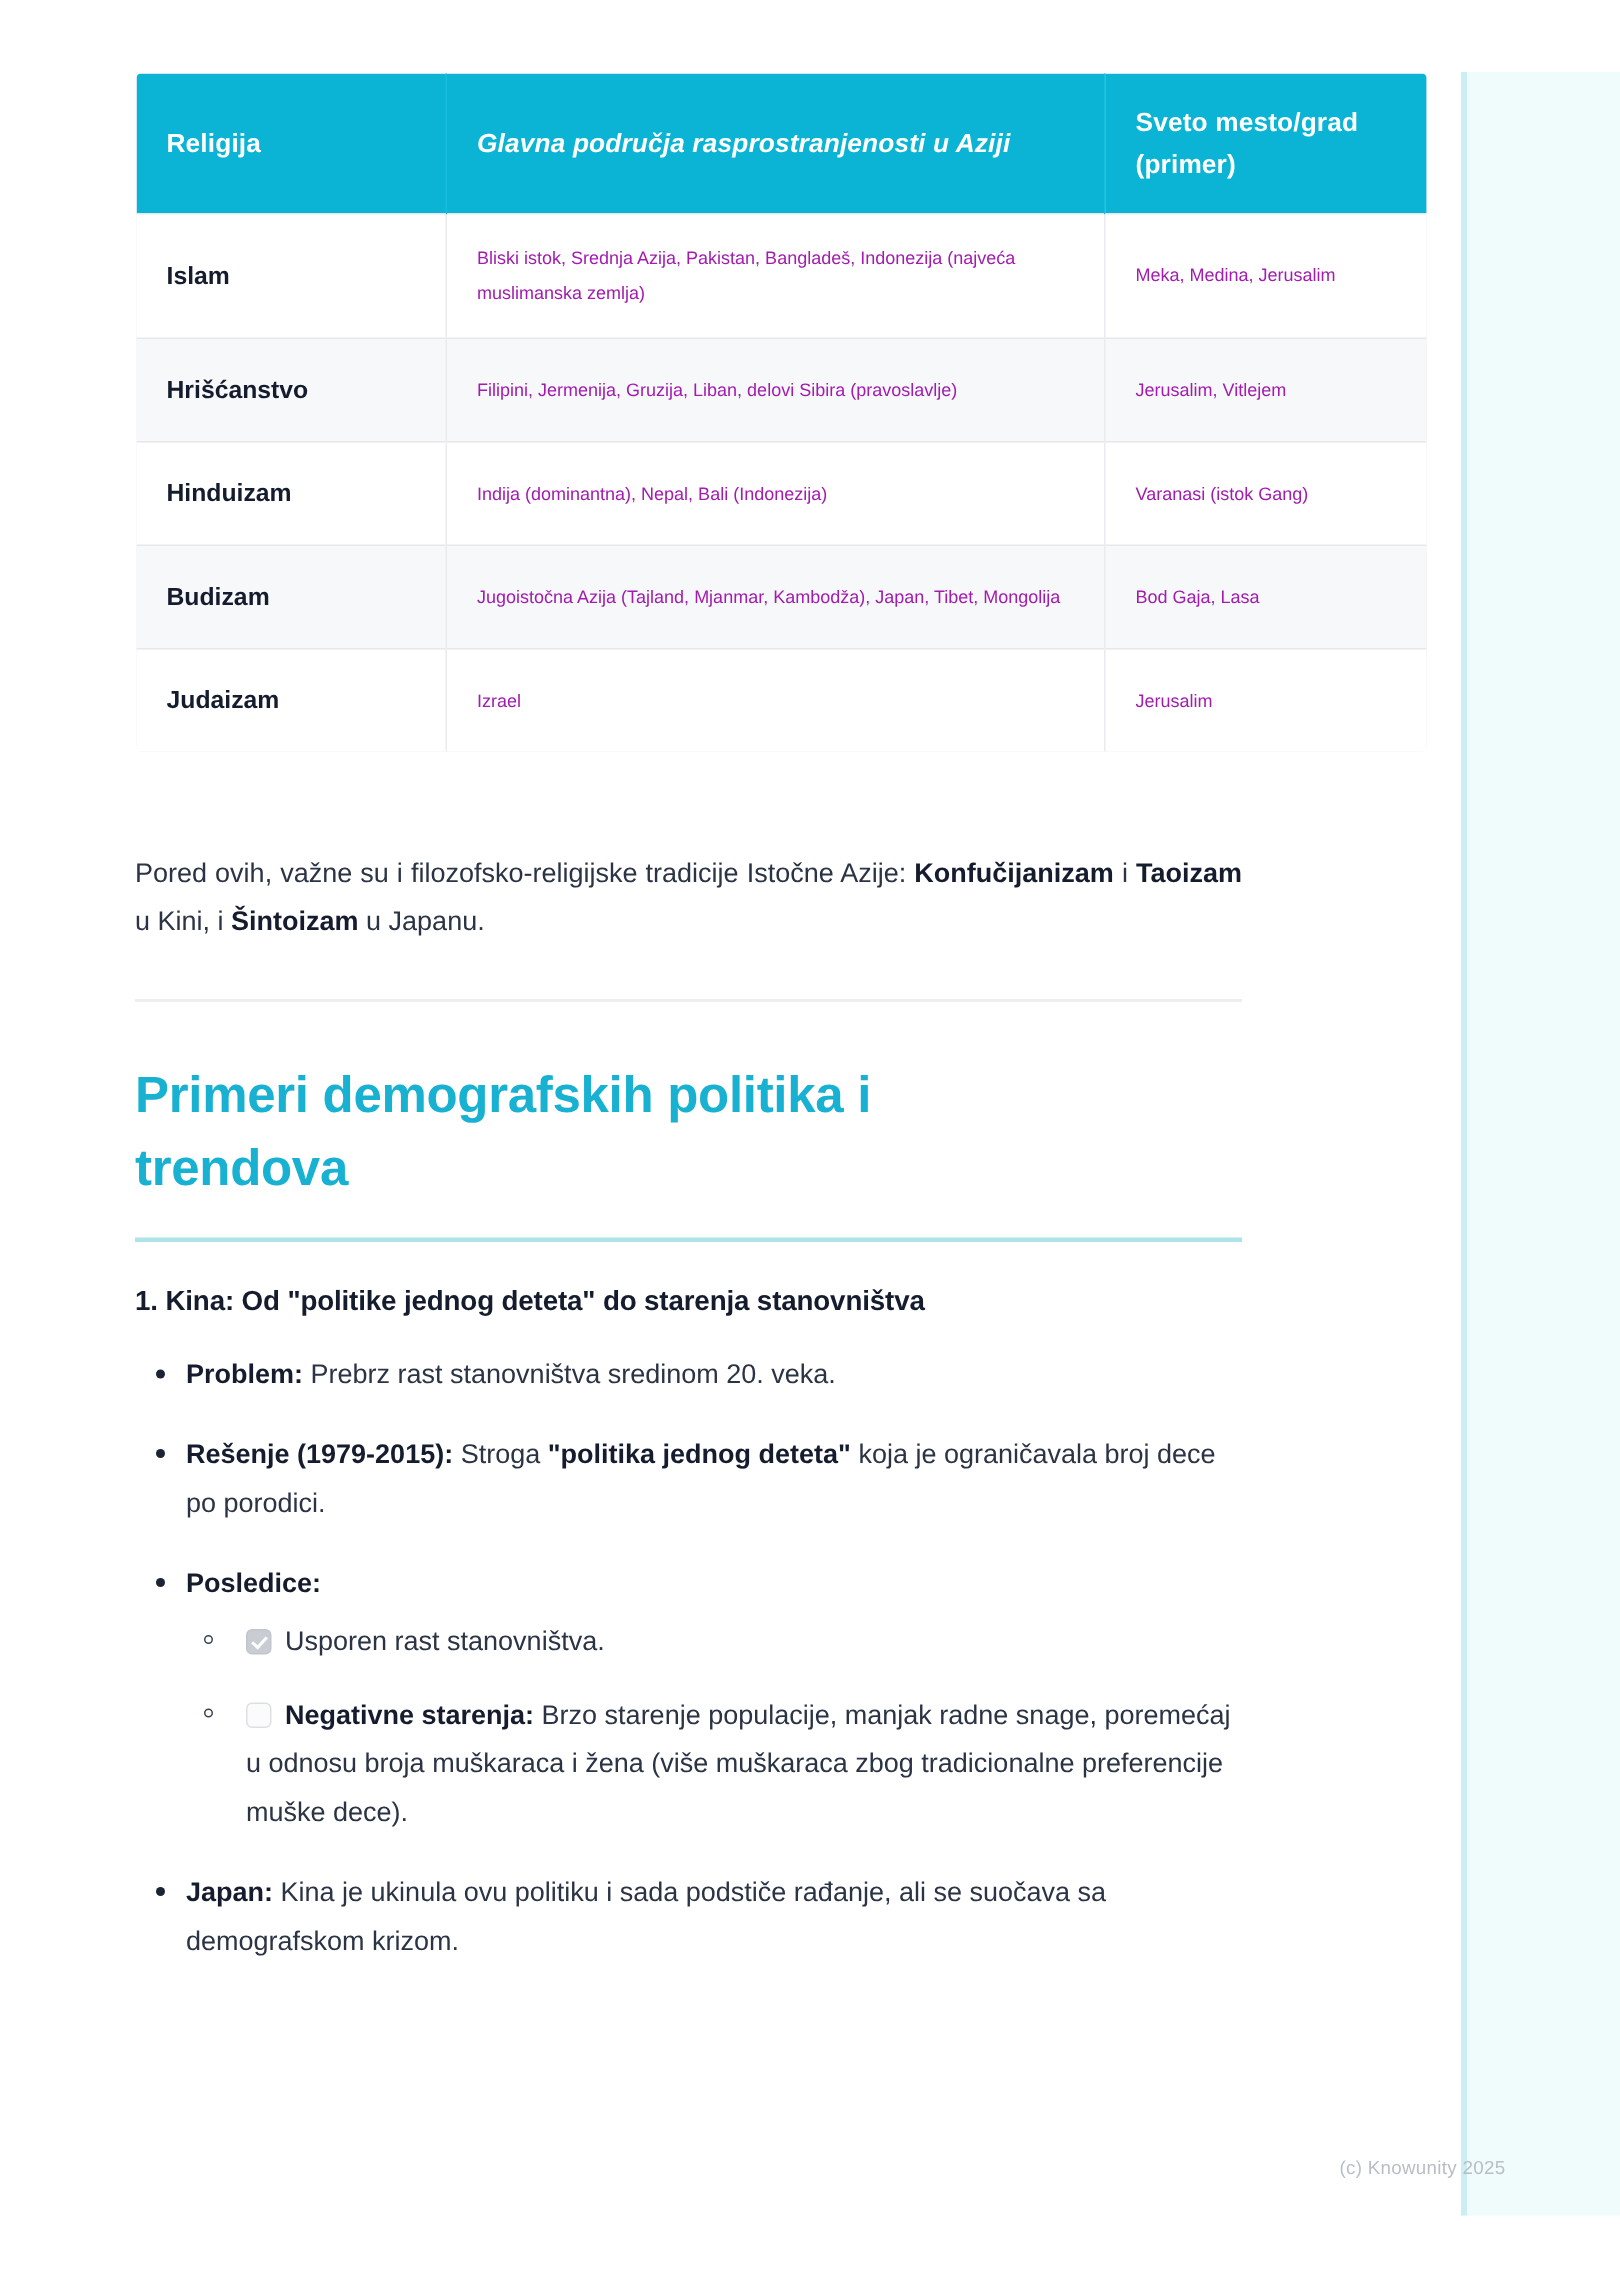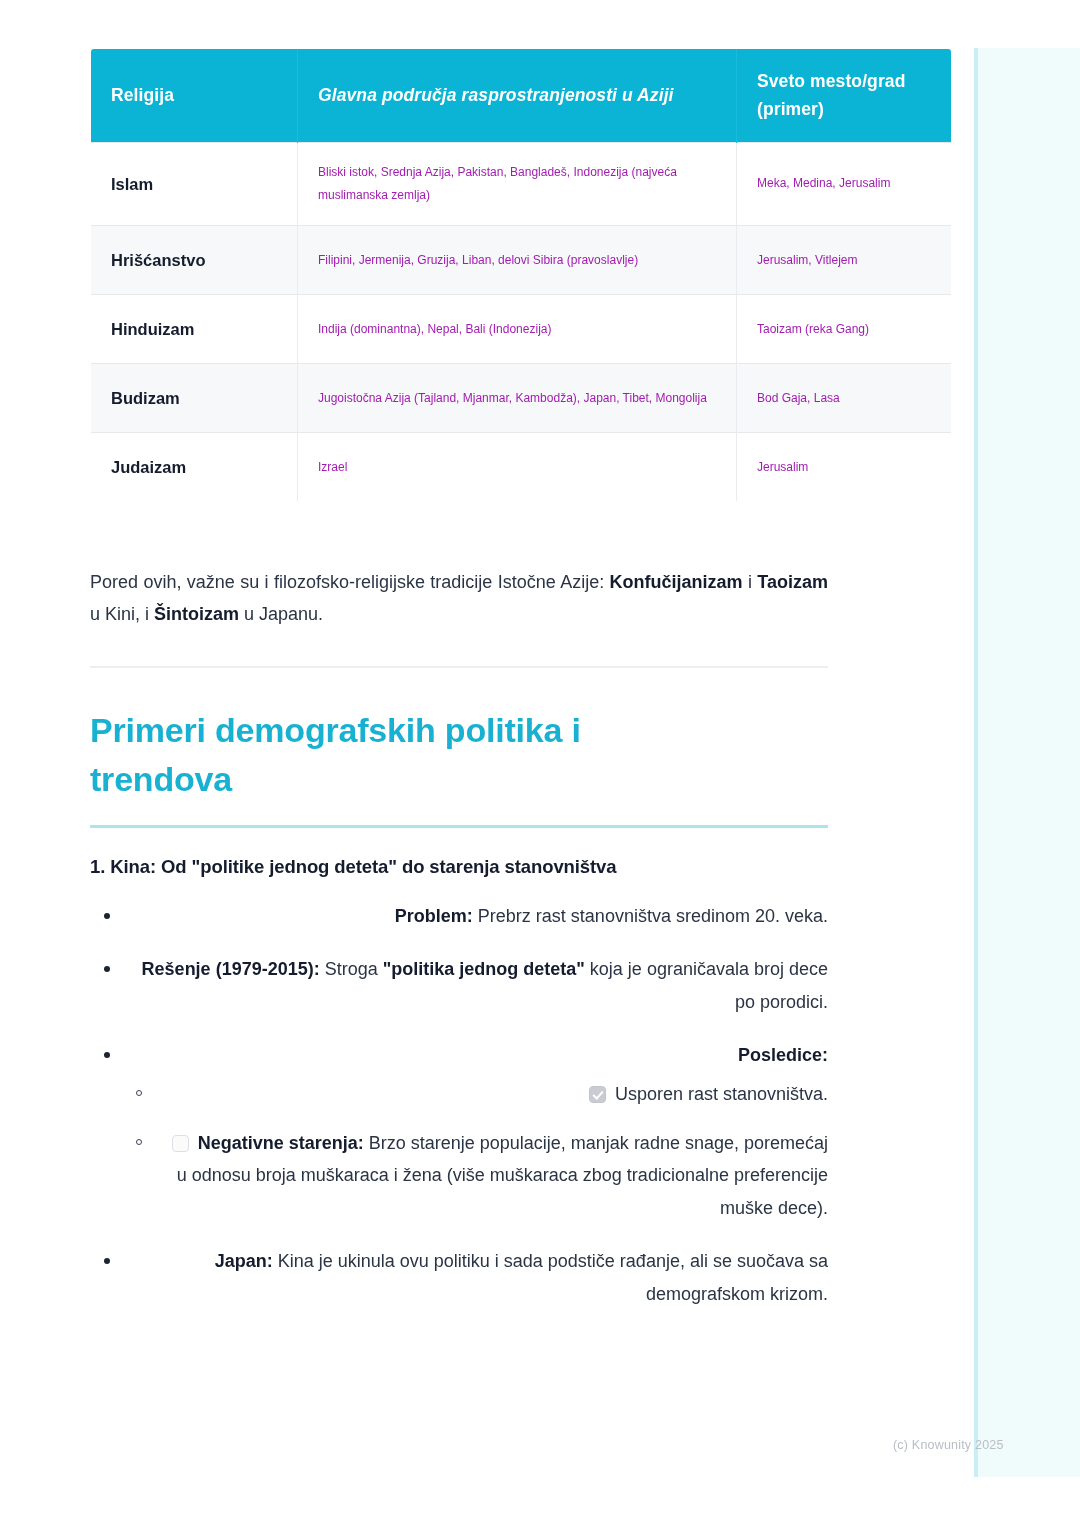--- a/index.html
+++ b/index.html
@@ -149,21 +149,20 @@
     margin: 22px 0 0 0;
     padding: 0;
   }
   ul.bullets > li {
     position: relative;
     padding-left: 34px;
     margin-bottom: 20px;
     font-size: 18px;
     line-height: 1.83;
     color: #2b3445;
-    text-align: right;
   }
   ul.bullets > li > .dot {
     position: absolute;
     left: 14px;
     top: 13px;
     width: 6px;
     height: 6px;
     border-radius: 50%;
     background: #1c2434;
   }
@@ -260,21 +259,21 @@
           <td>Meka, Medina, Jerusalim</td>
         </tr>
         <tr>
           <td class="rel">Hrišćanstvo</td>
           <td>Filipini, Jermenija, Gruzija, Liban, delovi Sibira (pravoslavlje)</td>
           <td>Jerusalim, Vitlejem</td>
         </tr>
         <tr>
           <td class="rel">Hinduizam</td>
           <td>Indija (dominantna), Nepal, Bali (Indonezija)</td>
-          <td>Taoizam (reka Gang)</td>
+          <td>Varanasi (istok Gang)</td>
         </tr>
         <tr>
           <td class="rel">Budizam</td>
           <td>Jugoistočna Azija (Tajland, Mjanmar, Kambodža), Japan, Tibet, Mongolija</td>
           <td>Bod Gaja, Lasa</td>
         </tr>
         <tr>
           <td class="rel">Judaizam</td>
           <td>Izrael</td>
           <td>Jerusalim</td>

